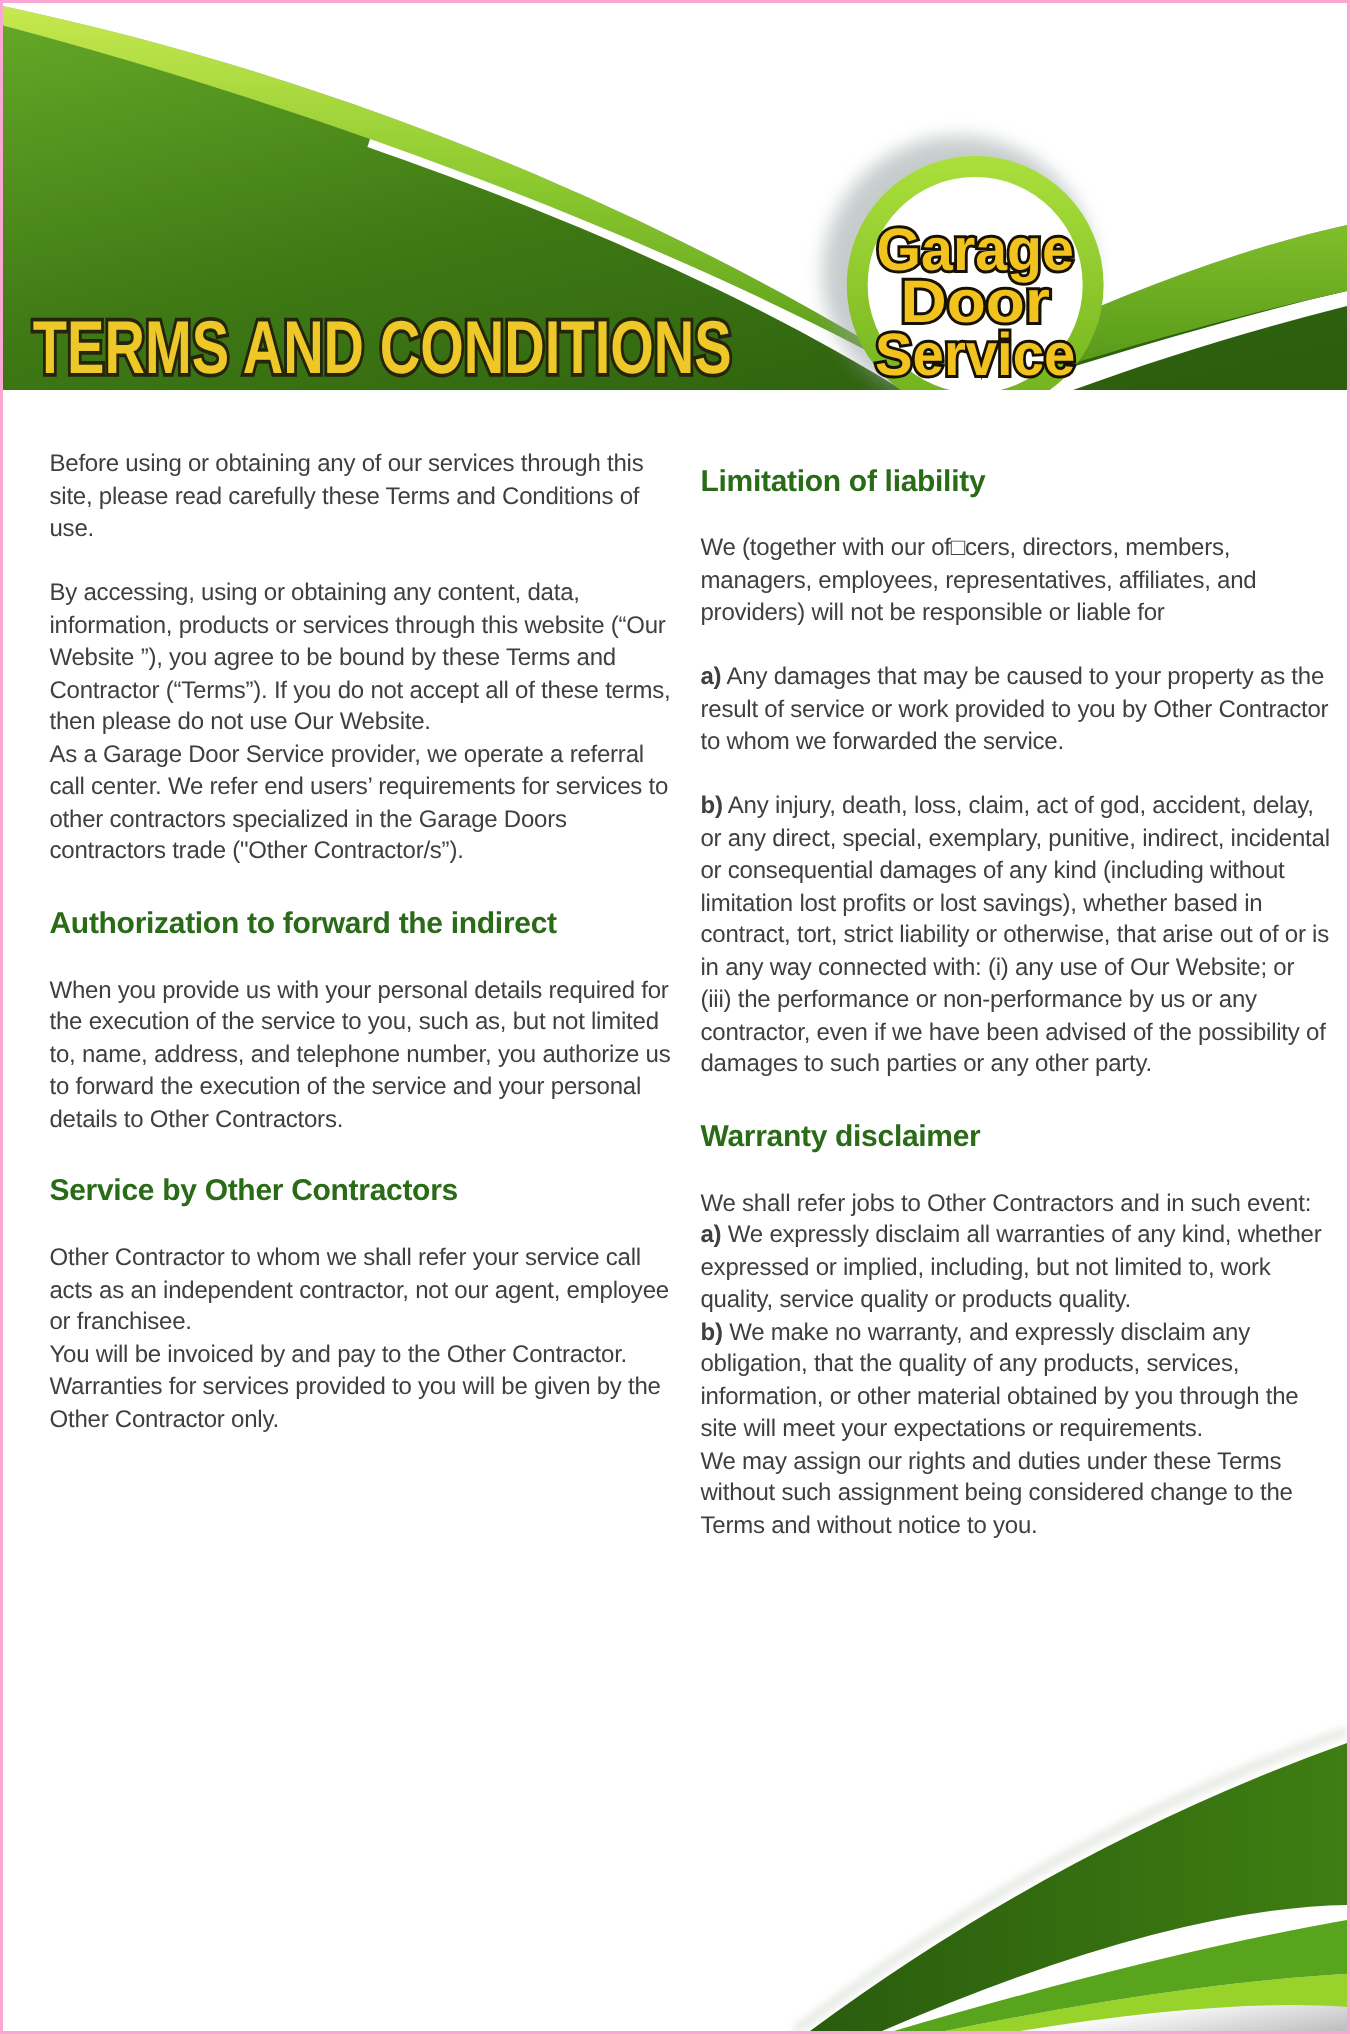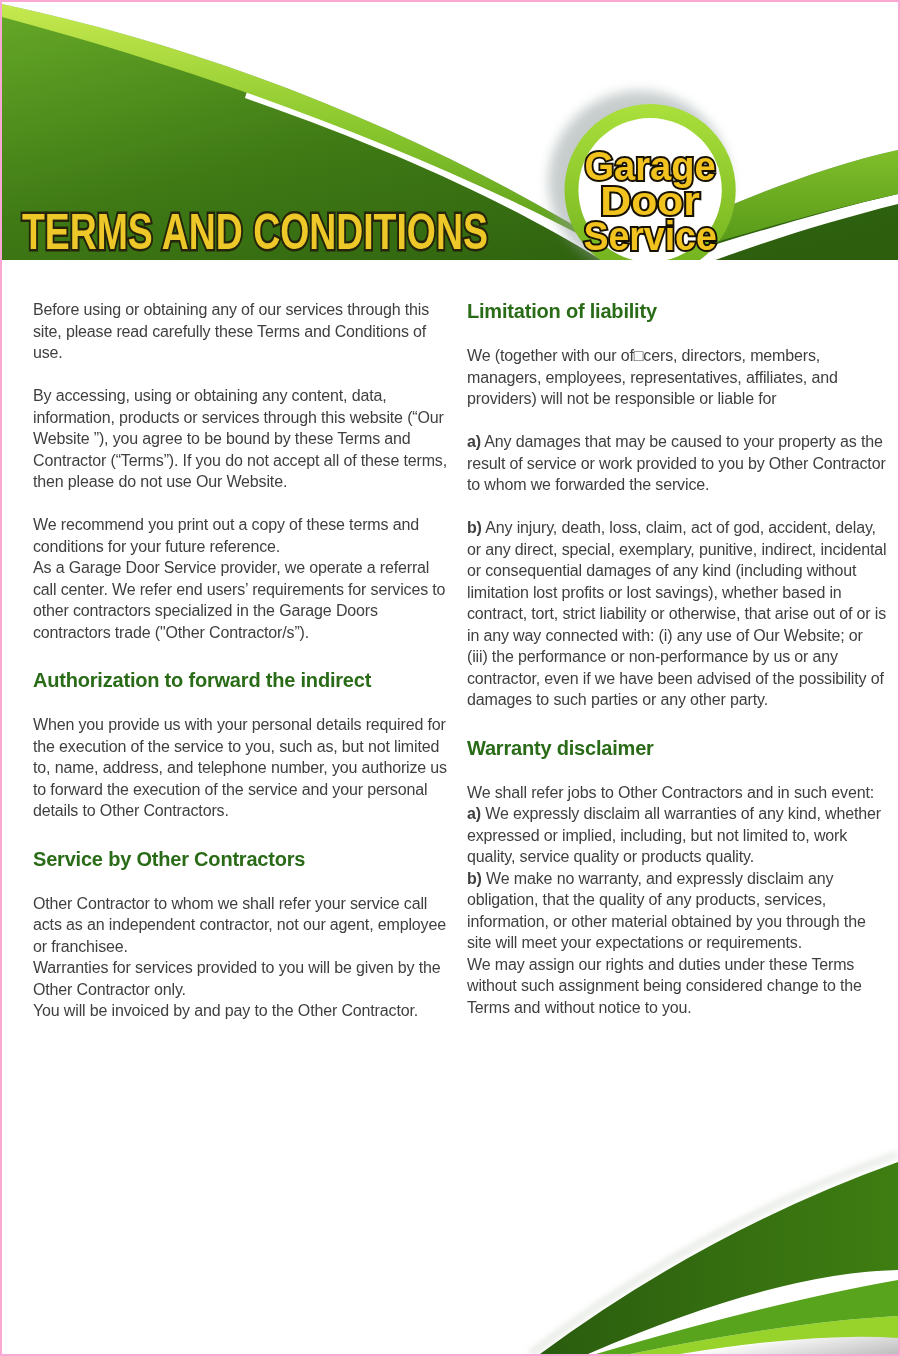--- a/index.html
+++ b/index.html
@@ -10,21 +10,21 @@
     background:#ffffff;
     border:2px solid #f9a8d4;
     overflow:hidden;
     font-family:"Liberation Sans","DejaVu Sans",sans-serif;
     color:#3f3f3f;
   }
   .header-art{position:absolute;top:0;left:0;width:896px;height:258px;display:block;}
   .corner-art{position:absolute;right:0;bottom:0;width:380px;height:212px;display:block;}
   .col{position:absolute;font-size:16px;line-height:21.5px;letter-spacing:-0.15px;}
   .col-left{top:297px;left:31px;width:418px;}
-  .col-right{top:297px;left:465px;width:420px;}
+  .col-right{top:307px;left:465px;width:420px;}
   .h{
     color:#2a6b18;
     font-weight:bold;
     font-size:20px;
     line-height:24px;
     margin:25px 0 22px 0;
     letter-spacing:-0.2px;
   }
   .col > :first-child{margin-top:0;}
   .para{margin:0;}
@@ -77,32 +77,31 @@
     <text x="651" y="178" text-anchor="middle" font-size="40" font-weight="bold" textLength="132" lengthAdjust="spacingAndGlyphs" fill="#f2c31e" stroke="#161100" stroke-width="4" paint-order="stroke">Garage</text>
     <text x="651" y="213" text-anchor="middle" font-size="40" font-weight="bold" textLength="100" lengthAdjust="spacingAndGlyphs" fill="#f2c31e" stroke="#161100" stroke-width="4" paint-order="stroke">Door</text>
     <text x="651" y="248" text-anchor="middle" font-size="40" font-weight="bold" textLength="134" lengthAdjust="spacingAndGlyphs" fill="#f2c31e" stroke="#161100" stroke-width="4" paint-order="stroke">Service</text>
 
     <text x="20" y="247" font-size="50" font-weight="bold" textLength="468" lengthAdjust="spacingAndGlyphs" fill="#eec829" stroke="#24250a" stroke-width="5" paint-order="stroke">TERMS AND CONDITIONS</text>
   </svg>
 
   <div class="col col-left">
     <p class="para">Before using or obtaining any of our services through this site, please read carefully these Terms and Conditions of use.</p>
     <p class="para gap">By accessing, using or obtaining any content, data, information, products or services through this website (“Our Website ”), you agree to be bound by these Terms and Contractor (“Terms”). If you do not accept all of these terms, then please do not use Our Website.</p>
-    <p class="para gap">We recommend you print out a copy of these terms and conditions for your future reference.</p>
 
     <p class="para">As a Garage Door Service provider, we operate a referral call center. We refer end users’ requirements for services to other contractors specialized in the Garage Doors contractors trade ("Other Contractor/s”).</p>
 
     <div class="h">Authorization to forward the indirect</div>
     <p class="para">When you provide us with your personal details required for the execution of the service to you, such as, but not limited to, name, address, and telephone number, you authorize us to forward the execution of the service and your personal details to Other Contractors.</p>
 
     <div class="h">Service by Other Contractors</div>
     <div>
       <div class="line">Other Contractor to whom we shall refer your service call acts as an independent contractor, not our agent, employee or franchisee.</div>
+      <div class="line">You will be invoiced by and pay to the Other Contractor.</div>
       <div class="line">Warranties for services provided to you will be given by the Other Contractor only.</div>
-      <div class="line">You will be invoiced by and pay to the Other Contractor.</div>
     </div>
   </div>
 
   <div class="col col-right">
     <div class="h">Limitation of liability</div>
     <p class="para">We (together with our of□cers, directors, members, managers, employees, representatives, affiliates, and providers) will not be responsible or liable for</p>
     <p class="para gap"><span class="mk">a)</span><span> Any damages that may be caused to your property as the result of service or work provided to you by Other Contractor to whom we forwarded the service.</span></p>
     <p class="para gap"><span class="mk">b)</span><span> Any injury, death, loss, claim, act of god, accident, delay, or any direct, special, exemplary, punitive, indirect, incidental or consequential damages of any kind (including without limitation lost profits or lost savings), whether based in contract, tort, strict liability or otherwise, that arise out of or is in any way connected with: (i) any use of Our Website; or (iii) the performance or non-performance by us or any contractor, even if we have been advised of the possibility of damages to such parties or any other party.</span></p>
 
     <div class="h">Warranty disclaimer</div>

